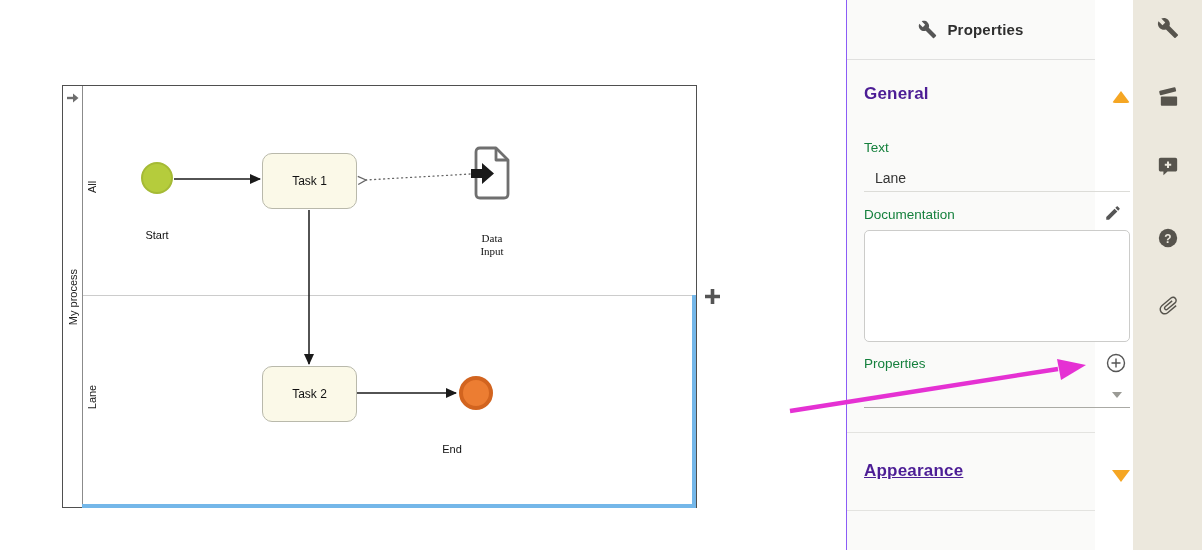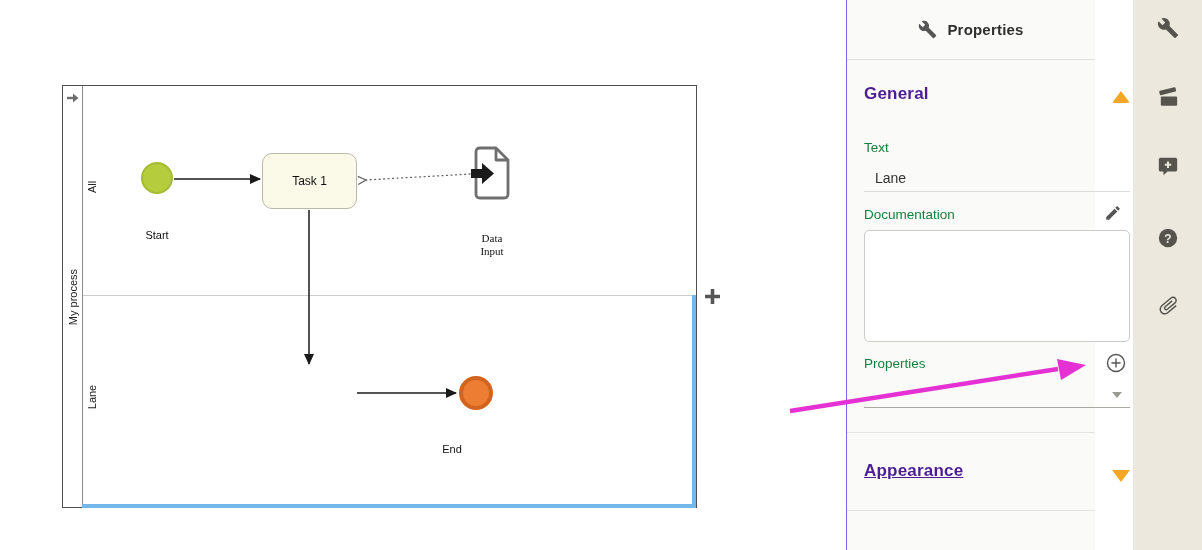--- a/index.html
+++ b/index.html
@@ -131,20 +131,23 @@
       <path d="M470,174 L366,180" stroke="#666" stroke-width="1.3" stroke-dasharray="1,3.5" stroke-linecap="round" fill="none" marker-end="url(#openArrow)"></path>
     </svg>
 
     <div class="event start"></div>
     <div class="elabel start-label">Start</div>
 
     <div class="task task1">
       <span>Task 1</span>
     </div>
 
+    <div class="task task2">
+      <span>Task 2</span>
+    </div>
 
     <div class="event end"></div>
     <div class="elabel end-label">End</div>
 
     <svg class="doc-icon" width="42" height="56" viewBox="0 0 42 56">
       <path d="M9 2 H25 L37 14 V48 Q37 52 33 52 H9 Q5 52 5 48 V6 Q5 2 9 2 Z" fill="#ffffff" stroke="#6f6f6f" stroke-width="2.8" stroke-linejoin="round"></path>
       <path d="M25 2 V14 H37" fill="none" stroke="#6f6f6f" stroke-width="2.8" stroke-linejoin="round"></path>
       <path d="M0 23 H11 V17 L23 27.5 L11 38 V32 H0 Z" fill="#1a1a1a"></path>
     </svg>
     <div class="elabel data-label">Data

